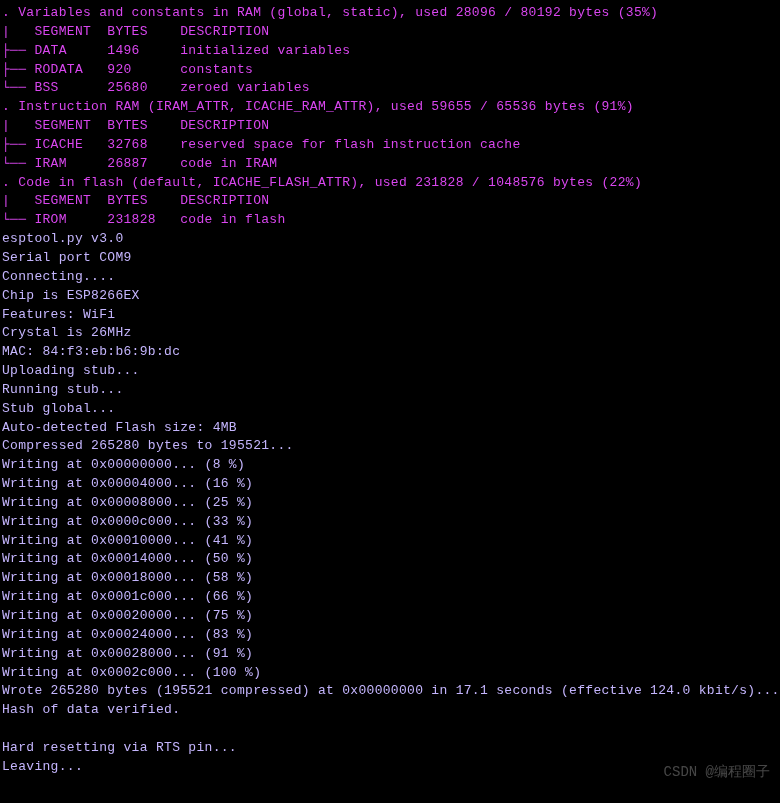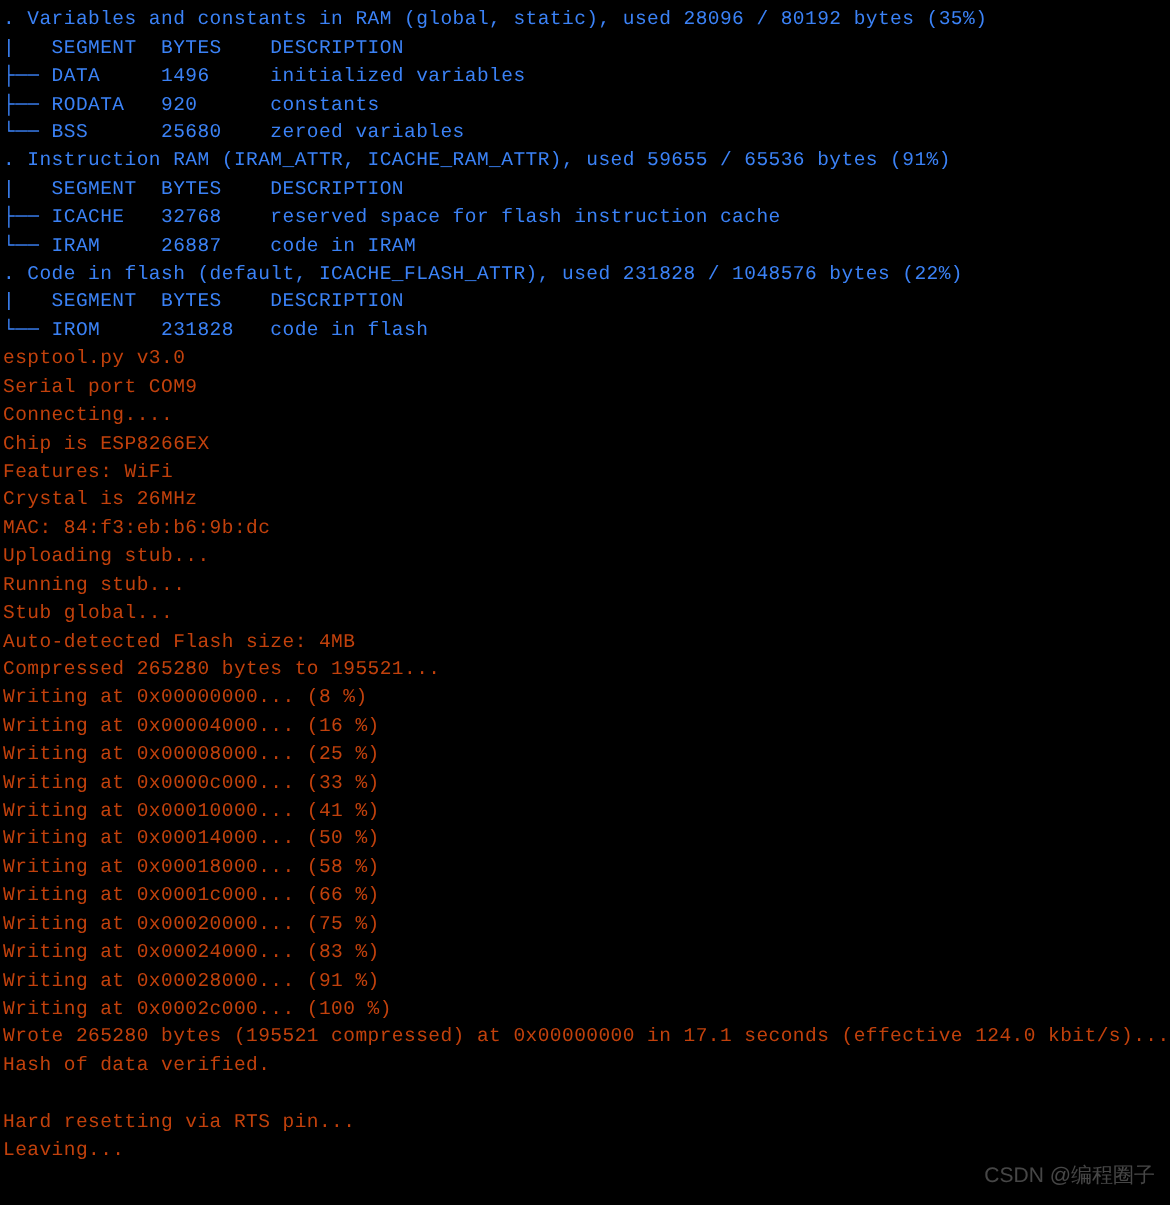--- a/index.html
+++ b/index.html
@@ -17,32 +17,32 @@
       width: 780px;
       height: 803px;
       overflow: hidden;
       position: relative;
     }
     .line {
       white-space: pre;
       letter-spacing: 0.3px;
     }
     .red {
-      color: #3b82f6;
+      color: #d946ef;
     }
     .white {
-      color: #c2410c;
+      color: #c4b5fd;
     }
     .watermark {
       position: absolute;
-      bottom: 10px;
+      bottom: 21px;
       right: 10px;
       color: rgba(200, 200, 200, 0.35);
       font-size: 14px;
-      font-family: Liberation Sans, sans-serif;
+      font-family: Liberation Mono, monospace;
     }
   </style>
 </head>
 <body>
 
 <div id="terminal">
     <div class="line red">. Variables and constants in RAM (global, static), used 28096 / 80192 bytes (35%)</div>
     <div class="line red">|   SEGMENT  BYTES    DESCRIPTION</div>
     <div class="line red">├── DATA     1496     initialized variables</div>
     <div class="line red">├── RODATA   920      constants</div>

